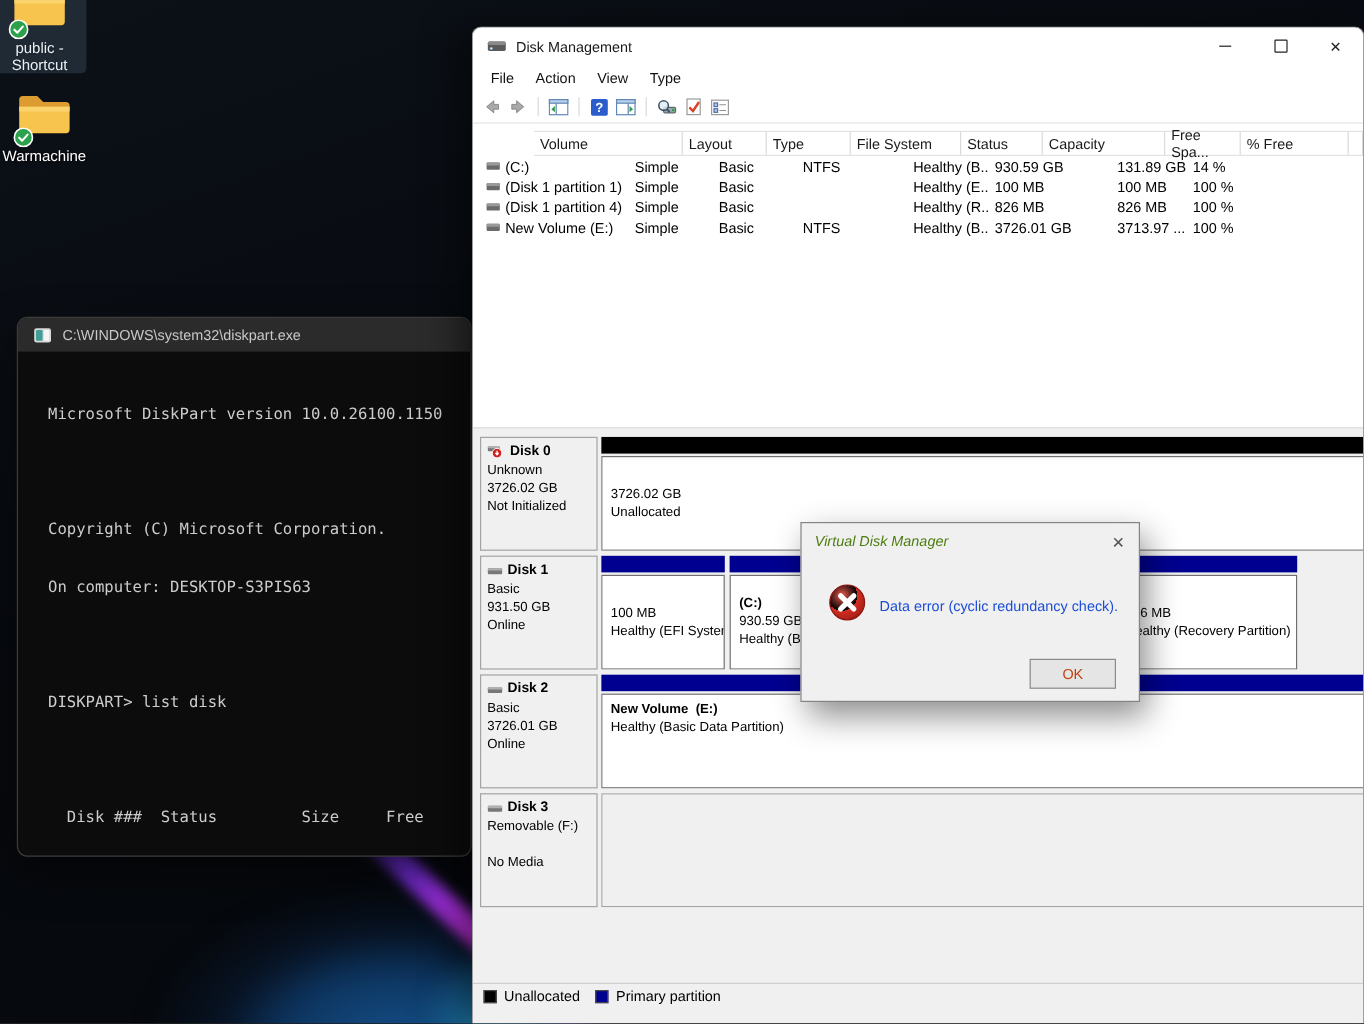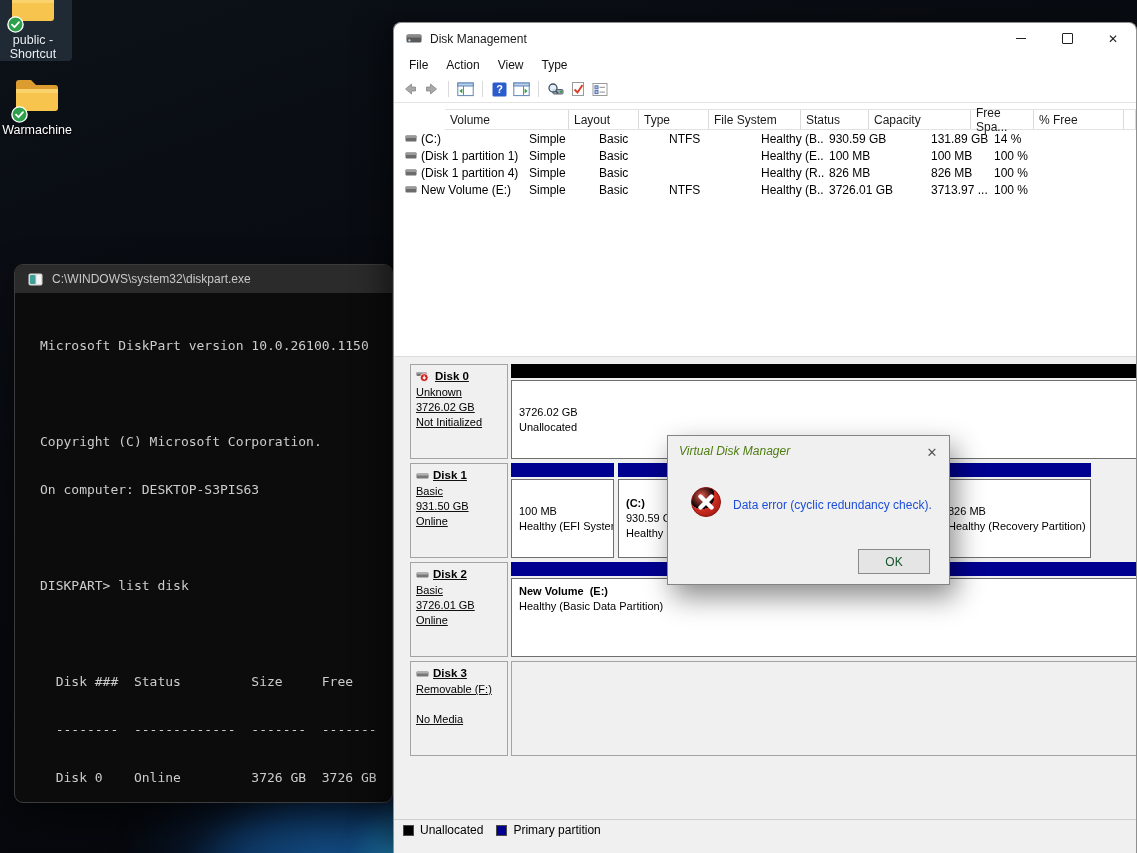--- a/index.html
+++ b/index.html
@@ -17,21 +17,21 @@
     transform:rotate(43deg);filter:blur(5px);z-index:0;}
 
   
   .dicon{position:absolute;width:78px;text-align:center;z-index:1;cursor:default;}
   .dicon .sel{position:absolute;inset:0;background:rgba(130,160,190,0.18);border-radius:4px;}
   .dicon .iconwrap{position:relative;height:44px;}
   .dicon .badge{position:absolute;left:13px;bottom:-3px;}
   .dicon .lbl{color:#fff;font-size:12.5px;line-height:13.5px;text-shadow:1px 1px 2px rgba(0,0,0,0.9);margin-top:4px;}
 
   
-  #terminal{position:absolute;left:14px;top:264px;width:379px;height:539px;z-index:2;
+  #terminal{position:absolute;left:14px;top:264px;width:379px;height:450px;z-index:2;
     background:#0c0c0c;border:1px solid #3c3c3c;border-radius:9px;box-shadow:0 14px 34px rgba(0,0,0,0.55);
     box-sizing:border-box;overflow:hidden;}
   .term-titlebar{height:28px;background:#2b2b2b;display:flex;align-items:center;gap:9px;padding-left:13px;}
   .term-title{color:#c8c8c8;font-size:12px;}
   .term-body{padding:13px 0 0 5px;font-family:"DejaVu Sans Mono",monospace;font-size:13px;line-height:16px;
     color:#cccccc;white-space:pre;overflow:hidden;}
   .term-body div{min-height:16px;white-space:pre;margin-left:20px;}
 
   
   #dm{position:absolute;left:393px;top:22px;width:744px;height:831px;z-index:3;background:#ffffff;
@@ -54,21 +54,21 @@
   .vgrid{display:grid;grid-template-columns:124px 70px 70px 92px 68px 102px 63px 90px 1fr;}
   .vhead{border-top:1px solid #e2e2e2;border-bottom:1px solid #e2e2e2;height:19px;margin-left:45px;}
   .vhead .hcell{display:flex;align-items:center;padding-left:5px;border-right:1px solid #dadada;
     height:19px;box-sizing:border-box;color:#1a1a1a;}
   .vrow{height:17px;}
   .vrow .cell{display:flex;align-items:center;gap:4px;padding-left:5px;white-space:nowrap;overflow:hidden;color:#000;}
 
   .dm-splitter{position:absolute;top:333px;left:0;right:0;height:5px;background:#f0f0f0;border-top:1px solid #dcdcdc;}
   .dm-pane{position:absolute;top:338px;left:0;right:0;bottom:0;background:#f0f0f0;overflow:hidden;}
 
-  .disk-row{position:absolute;left:16px;right:0;height:95px;display:flex;text-decoration:underline;}
+  .disk-row{position:absolute;left:6px;right:0;height:95px;display:flex;}
   .disk-label{width:98px;min-width:98px;border:1px solid #a3a3a3;background:#f0f0f0;box-sizing:border-box;
     padding:4px 5px;font-size:11px;line-height:15px;color:#000;}
   .disk-label .dname{display:flex;align-items:center;gap:4px;font-weight:bold;font-size:11.5px;margin-bottom:1px;}
   .disk-label .dline{min-height:15px;white-space:nowrap;overflow:hidden;}
   .disk-graph{position:relative;flex:1;margin-left:3px;overflow:hidden;}
   .part{position:absolute;top:0;height:95px;}
   .band{height:14px;margin-bottom:2px;}
   .pbox{border:1px solid #6f6f6f;background:#fff;height:79px;box-sizing:border-box;padding:2px 7px;
     overflow:hidden;font-size:11px;line-height:15px;display:flex;flex-direction:column;justify-content:center;color:#000;}
   .pbox div{white-space:pre;}
@@ -84,21 +84,21 @@
   #dialog{position:absolute;left:667px;top:435px;width:283px;height:150px;z-index:5;background:#f0f0f0;
     border:1px solid #848484;box-shadow:6px 12px 26px rgba(0,0,0,0.45);box-sizing:border-box;font-size:12px;}
   .dlg-title{height:30px;display:flex;align-items:center;padding-left:11px;color:#4d7c0f;font-style:italic;}
   .dlg-close{position:absolute;right:8px;top:7px;width:18px;height:18px;display:flex;align-items:center;
     justify-content:center;color:#555;font-size:13px;}
   .dlg-body{position:relative;height:77px;}
   .dlg-msg{position:absolute;left:65px;top:32px;color:#1d4ed8;}
   .dlg-erricon{position:absolute;left:22px;top:20px;}
   .dlg-footer{position:relative;height:40px;}
   .okbtn{position:absolute;right:19px;top:6px;width:70px;height:23px;background:#e5e5e5;
-    border:1px solid #8a8a8a;display:flex;align-items:center;justify-content:center;color:#14532d;font-size:12px;}
+    border:1px solid #8a8a8a;display:flex;align-items:center;justify-content:center;color:#c2410c;font-size:12px;}
 </style>
 </head>
 <body>
 
 <div id="desktop">
   <div class="wp-glow"></div>
   <div class="wp-teal"></div>
   <div class="wp-band"></div>
 
   <div class="dicon" style="left:-6px;top:-14px;">

